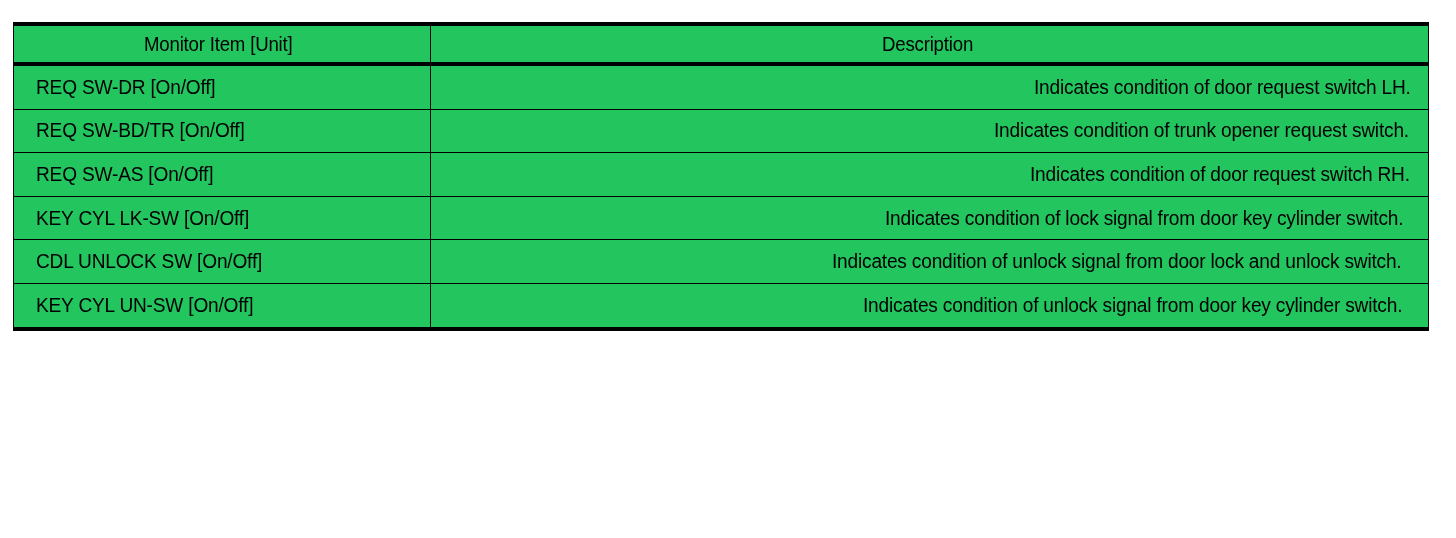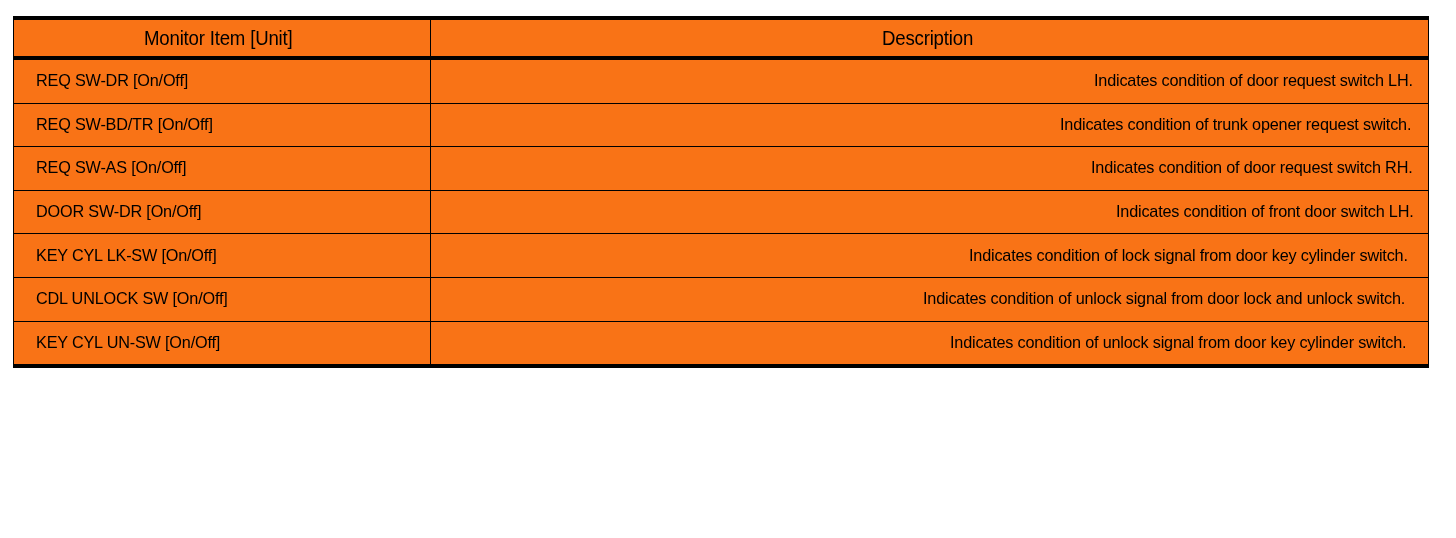--- a/index.html
+++ b/index.html
@@ -20,25 +20,25 @@
     position: relative;
     width: 1456px;
     height: 538px;
     background: #ffffff;
   }
 
   
   .monitor-table {
     position: absolute;
     left: 13px;
-    top: 16px;
+    top: 22px;
     width: 1415px;
     border-collapse: collapse;
     table-layout: fixed;
-    background: #f97316;
+    background: #22c55e;
     
     border-top: 4px solid #000000;
     border-bottom: 4px solid #000000;
   }
 
   .monitor-table col.col-item   { width: 417px; }
   .monitor-table col.col-desc   { width: 998px; }
 
   
   .monitor-table thead th {
@@ -55,21 +55,21 @@
     white-space: nowrap;
   }
   .monitor-table thead th.th-item { border-left: 1.6px solid #000000; }
   .monitor-table thead th.th-desc { border-right: 1.6px solid #000000; }
 
   
   .monitor-table tbody td {
     height: 42.6px;
     padding: 0;
     vertical-align: middle;
-    font-size: 17px;
+    font-size: 20px;
     letter-spacing: -0.2px;
     border-bottom: 1.6px solid #000000;
     border-left: 1.6px solid #000000;
     border-right: 1.6px solid #000000;
     white-space: nowrap;
     overflow: hidden;
   }
   .monitor-table tbody tr:last-child td {
     border-bottom: none;
   }
@@ -110,24 +110,20 @@
         </tr>
         <tr>
           <td class="cell-item"><span class="cond">REQ SW-BD/TR [On/Off]</span></td>
           <td class="cell-desc"><span class="cond">Indicates condition of trunk opener request switch.</span></td>
         </tr>
         <tr>
           <td class="cell-item"><span class="cond">REQ SW-AS [On/Off]</span></td>
           <td class="cell-desc"><span class="cond">Indicates condition of door request switch RH.</span></td>
         </tr>
         <tr>
-          <td class="cell-item"><span class="cond">DOOR SW-DR [On/Off]</span></td>
-          <td class="cell-desc"><span class="cond">Indicates condition of front door switch LH.</span></td>
-        </tr>
-        <tr>
           <td class="cell-item"><span class="cond">KEY CYL LK-SW [On/Off]</span></td>
           <td class="cell-desc"><span class="cond">Indicates condition of lock signal from door key cylinder switch.</span></td>
         </tr>
         <tr>
           <td class="cell-item"><span class="cond">CDL UNLOCK SW [On/Off]</span></td>
           <td class="cell-desc"><span class="cond">Indicates condition of unlock signal from door lock and unlock switch.</span></td>
         </tr>
         <tr>
           <td class="cell-item"><span class="cond">KEY CYL UN-SW [On/Off]</span></td>
           <td class="cell-desc"><span class="cond">Indicates condition of unlock signal from door key cylinder switch.</span></td>

